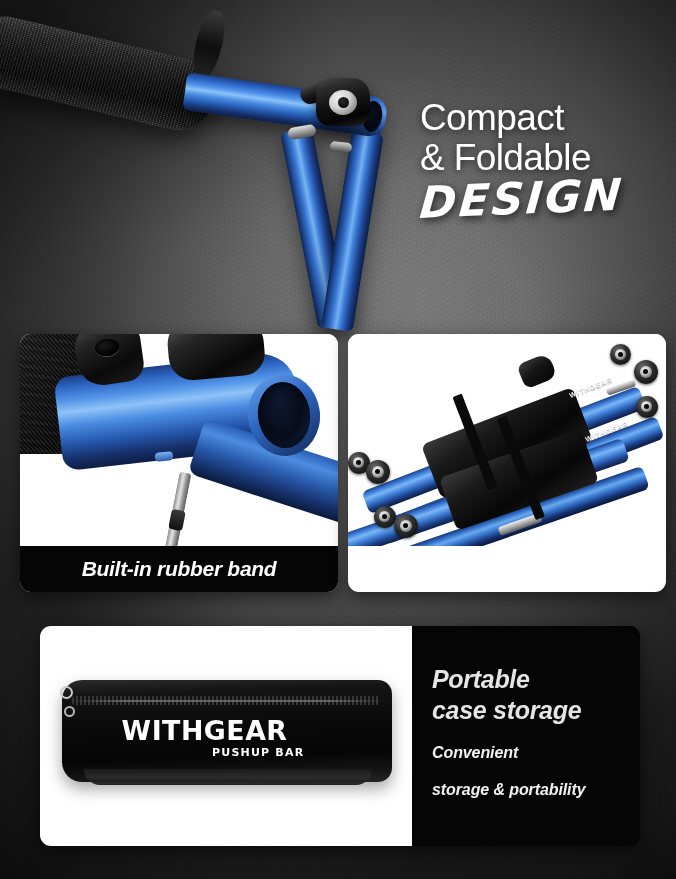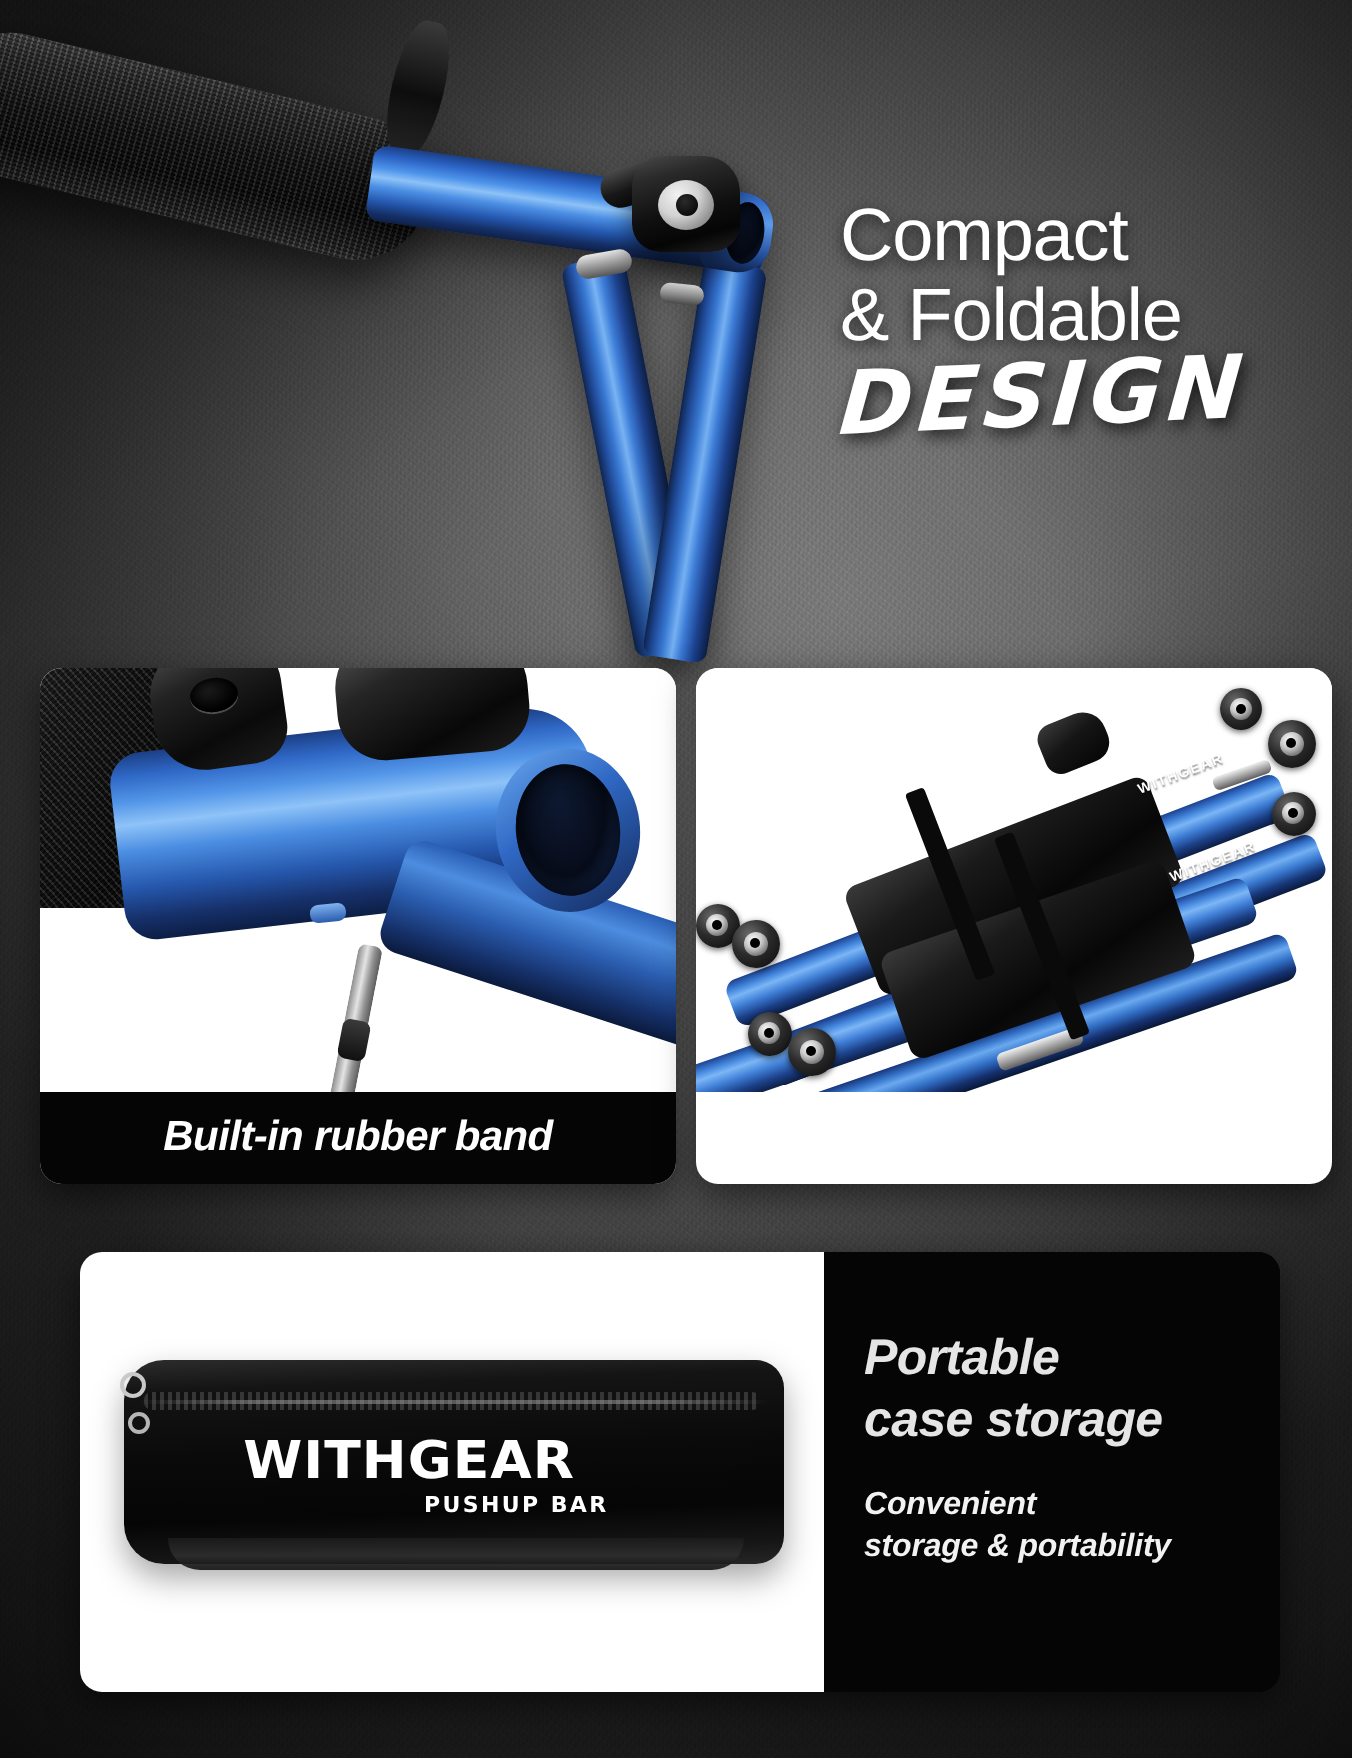--- a/index.html
+++ b/index.html
@@ -654,18 +654,18 @@
         <div class="case-pull2"></div>
         <div class="case-bottom"></div>
         <div class="case-logo">WITHGEAR</div>
         <div class="case-sub">PUSHUP BAR</div>
       </div>
     </div>
     <div class="bp-text">
       <div class="bp-h1">Portable</div>
       <div class="bp-h1">case storage</div>
       <div class="bp-sub">Convenient</div>
-      <div class="bp-sub" style="margin-top:0">storage &amp; portability</div>
+      <div class="bp-sub" style="margin-top:16px">storage &amp; portability</div>
     </div>
   </div>
 
   <span class="hidden-text">WITHGEAR Pushup Bar — Compact &amp; Foldable Design</span>
 </div>
 
 </body></html>

